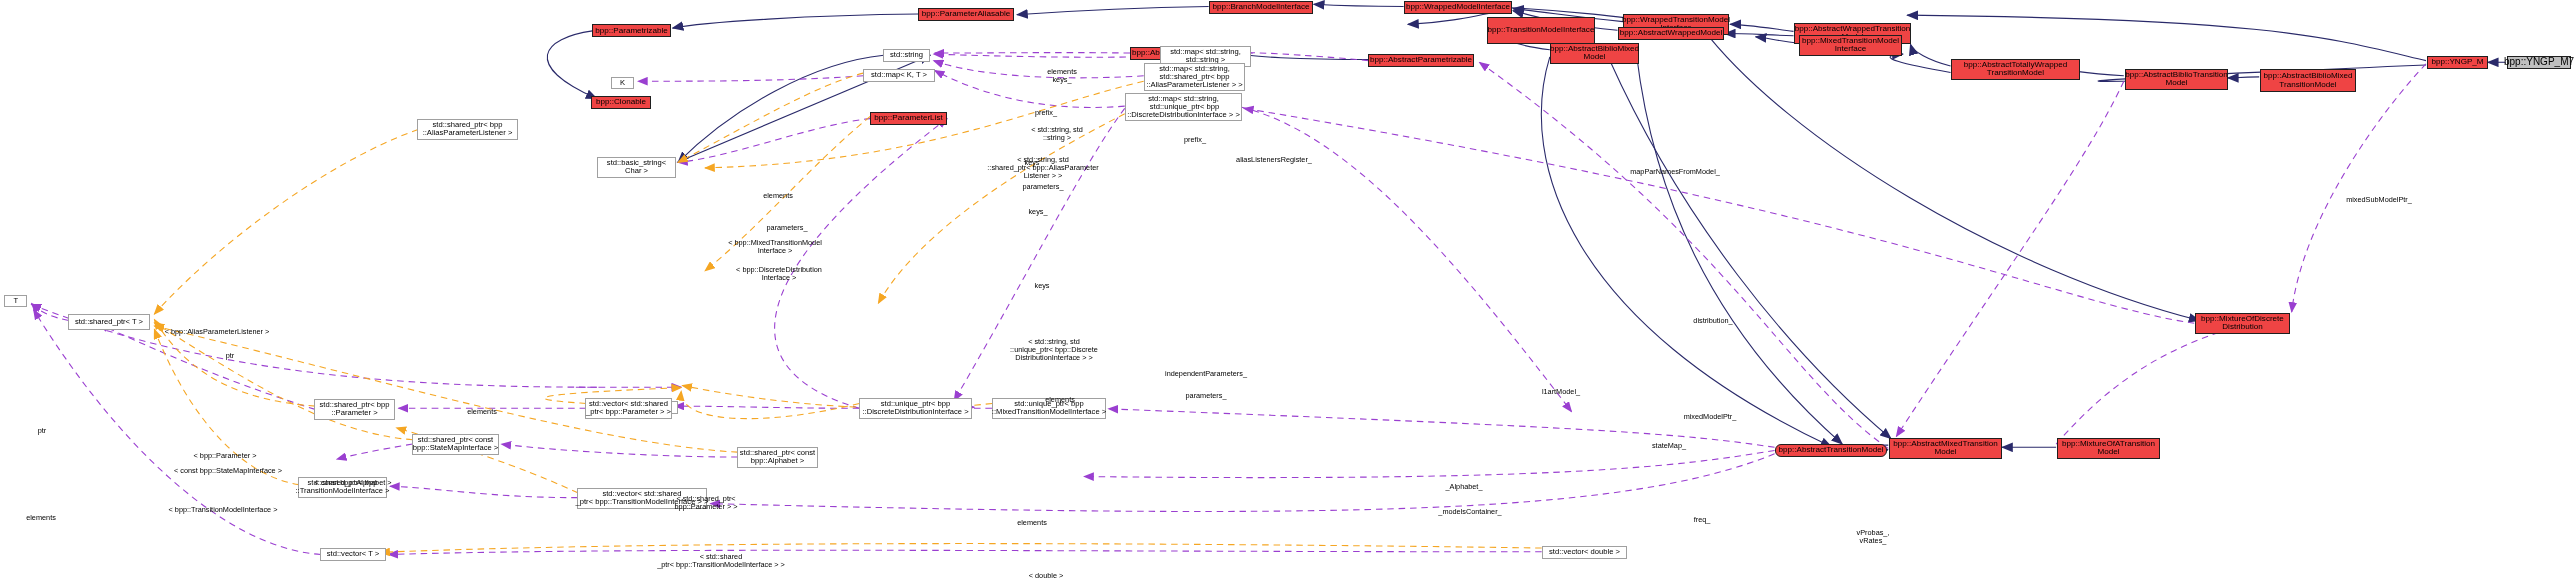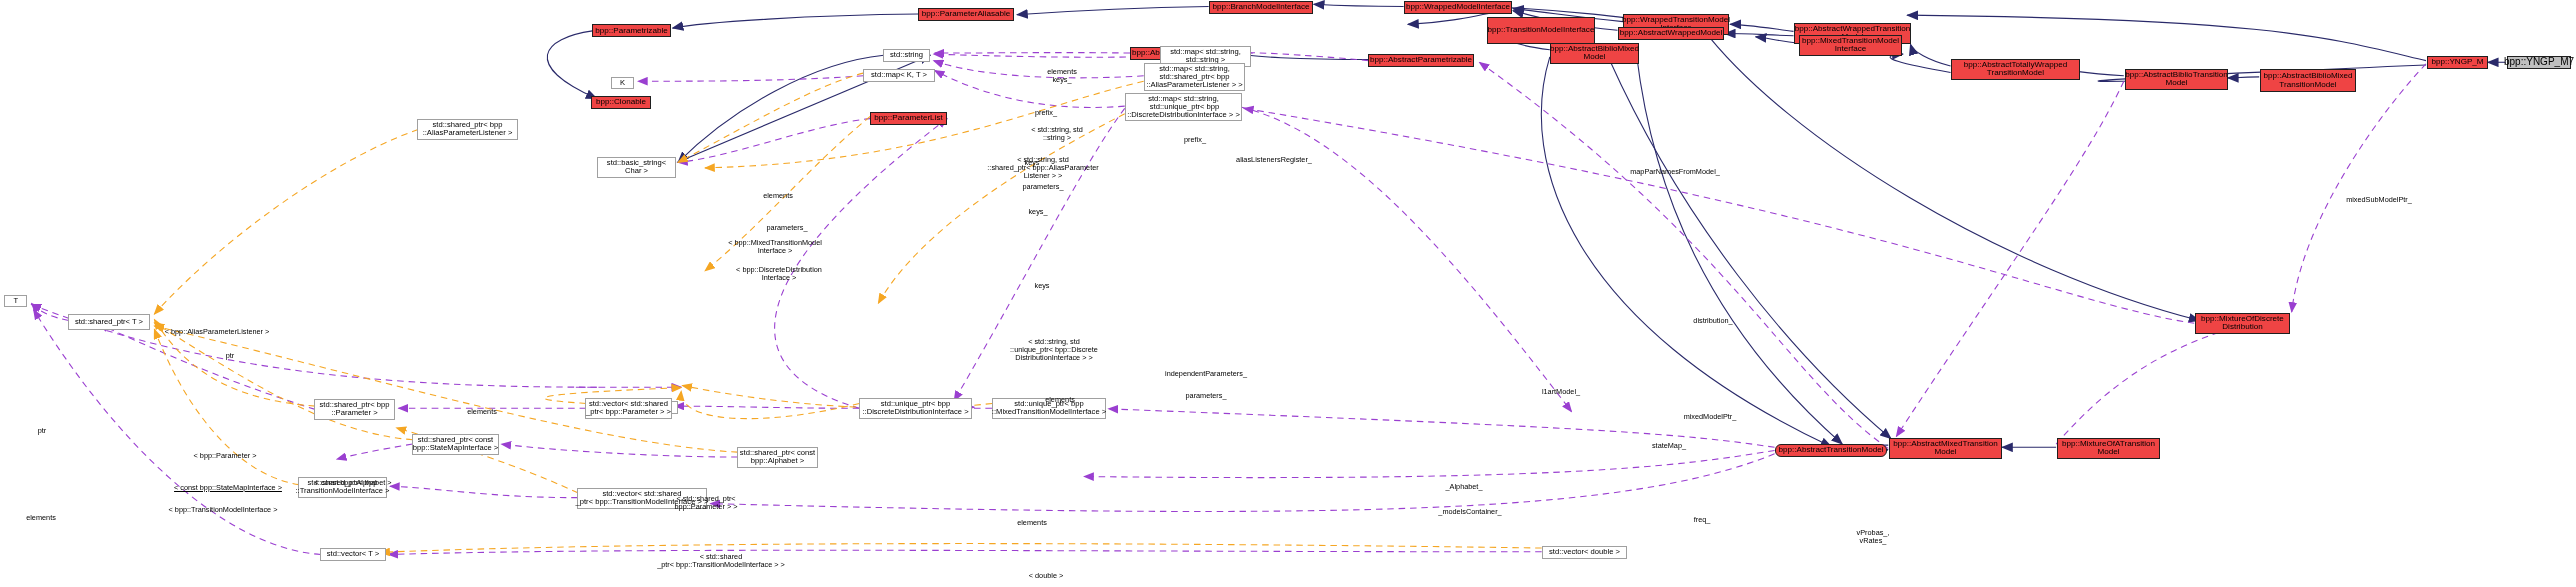--- a/index.html
+++ b/index.html
@@ -203,21 +203,21 @@
       <div class="elabel" style="left: 1043px; top: 187px;">parameters_</div>
       <div class="elabel" style="left: 1274px; top: 160px;">aliasListenersRegister_</div>
       <div class="elabel" style="left: 1038px; top: 212px;">keys_</div>
       <div class="elabel" style="left: 1675px; top: 172px;">mapParNamesFromModel_</div>
       <div class="elabel" style="left: 2379px; top: 200px; text-align: center;">mixedSubModelPtr_</div>
       <div class="elabel" style="left: 778px; top: 196px;">elements</div>
       <div class="elabel" style="left: 217px; top: 332px;">&lt; bpp::AliasParameterListener &gt;</div>
       <div class="elabel" style="left: 230px; top: 356px;">ptr</div>
       <div class="elabel" style="left: 42px; top: 431px;">ptr</div>
       <div class="elabel" style="left: 225px; top: 456px;">&lt; bpp::Parameter &gt;</div>
-      <div class="elabel" style="left: 228px; top: 488px; text-decoration: underline;">&lt; const bpp::StateMapInterface &gt;</div>
+      <div class="elabel" style="left: 228px; top: 471px;">&lt; const bpp::StateMapInterface &gt;</div>
       <div class="elabel" style="left: 353px; top: 483px;">&lt; const bpp::Alphabet &gt;</div>
       <div class="elabel" style="left: 223px; top: 510px;">&lt; bpp::TransitionModelInterface &gt;</div>
       <div class="elabel" style="left: 41px; top: 518px;">elements</div>
       <div class="elabel" style="left: 482px; top: 412px;">elements</div>
       <div class="elabel" style="left: 787px; top: 228px;">parameters_</div>
       <div class="elabel" style="left: 775px; top: 247px;">&lt; bpp::MixedTransitionModel
 Interface &gt;</div>
       <div class="elabel" style="left: 779px; top: 274px;">&lt; bpp::DiscreteDistribution
 Interface &gt;</div>
       <div class="elabel" style="left: 1042px; top: 286px;">keys</div>

